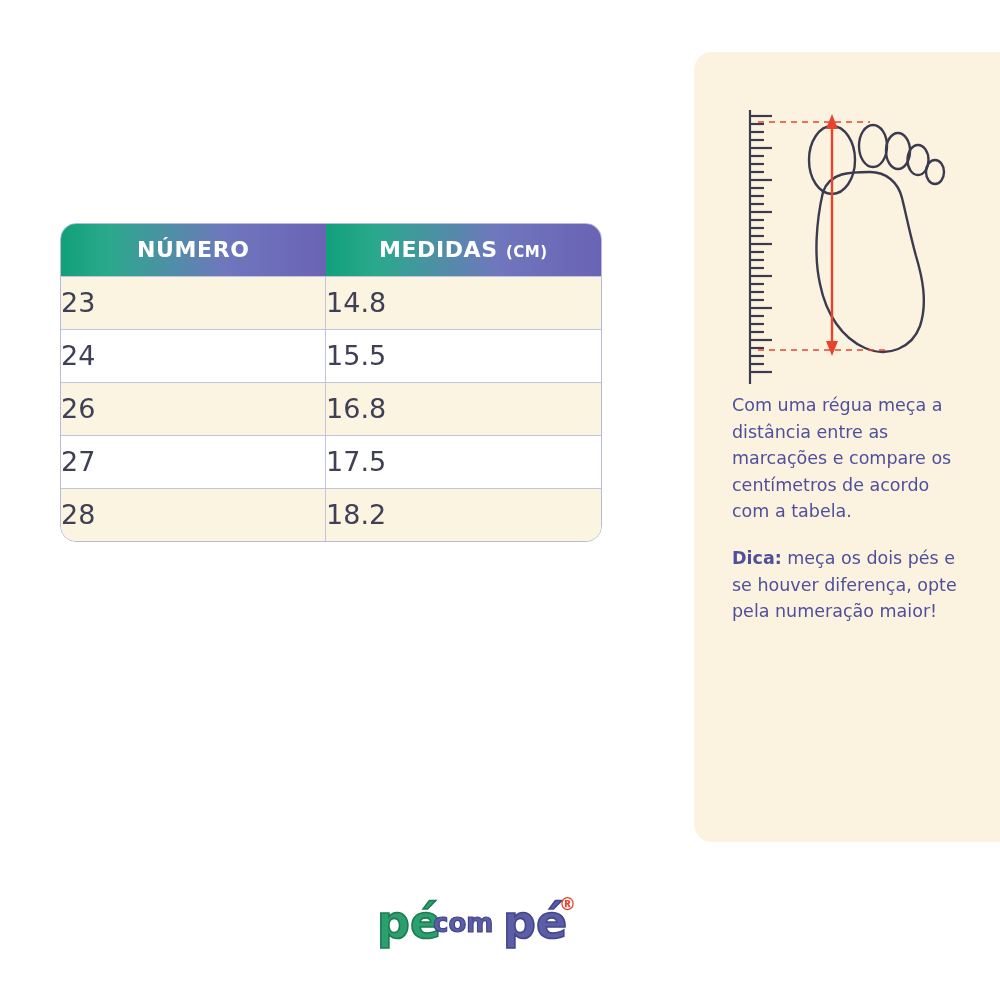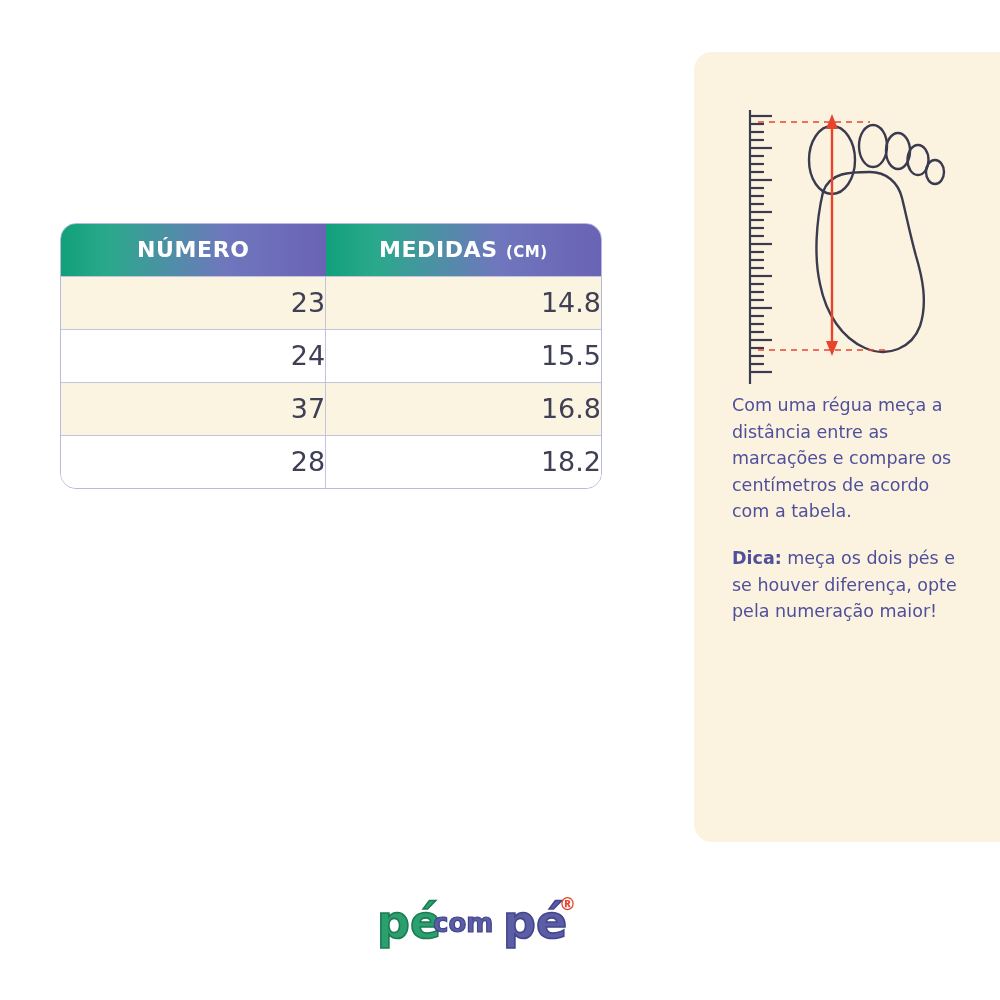--- a/index.html
+++ b/index.html
@@ -55,21 +55,21 @@
     letter-spacing: 0.6px;
     padding: 13px 0 14px;
     text-align: center;
     border: none;
   }
   table.size-table thead th .unit {
     font-size: 15px;
     letter-spacing: 0.5px;
   }
   table.size-table tbody td {
-    text-align: right;
+    text-align: left;
     font-size: 27px;
     color: #3f3f56;
     padding: 10px 0 11px;
     border-top: 1.5px solid #c3c3e0;
     border-right: 1.5px solid #c3c3e0;
   }
   table.size-table tbody td:last-child {
     border-right: none;
   }
   table.size-table tbody tr:nth-child(odd) td {
@@ -151,22 +151,26 @@
       <tbody>
         <tr>
           <td>23</td>
           <td>14.8</td>
         </tr>
         <tr>
           <td>24</td>
           <td>15.5</td>
         </tr>
         <tr>
-          <td>37</td>
+          <td>26</td>
           <td>16.8</td>
+        </tr>
+        <tr>
+          <td>27</td>
+          <td>17.5</td>
         </tr>
         <tr>
           <td>28</td>
           <td>18.2</td>
         </tr>
       </tbody>
     </table>
   </div>
 
   <div class="panel">

